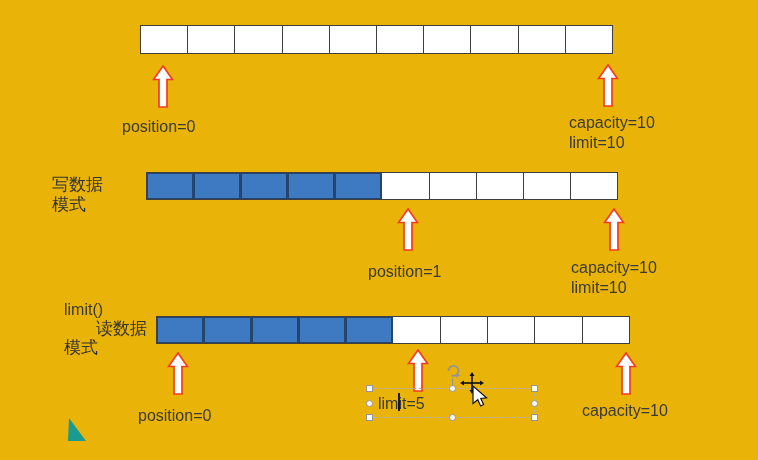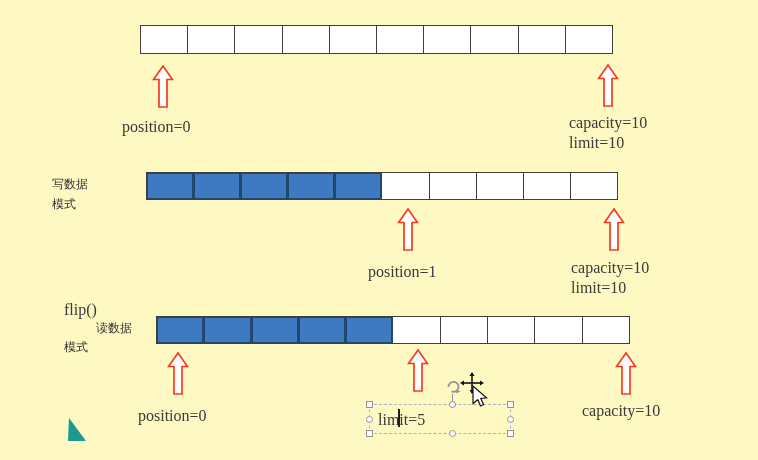--- a/index.html
+++ b/index.html
@@ -1,36 +1,36 @@
 <!DOCTYPE html>
 <html style="--cell-fill-blue: #3E7AC2; --cell-border: #3E3E3E; --filled-cell-border: #24456D; --arrow-red: #F43B1F; --label-text: #3A3A3A; --selection-gray: #949494; --corner-teal: #1A9A90;"><head>
 <meta charset="utf-8">
 <style>
   html,body{margin:0;padding:0;background:#fff;}
   .stage{
-    position:relative;width:758px;height:460px;background:#fef9c3;overflow:hidden;
-    font-family:Liberation Serif, serif;
+    position:relative;width:758px;height:460px;background:#eab308;overflow:hidden;
+    font-family:Liberation Sans, sans-serif;
     color:var(--label-text,#3a3a3a);
   }
   .bar{
     position:absolute;display:flex;box-sizing:border-box;background:#fff;
     border:1.6px solid var(--cell-border,#3e3e3e);
   }
   .cell{flex:1;border-right:1.6px solid var(--cell-border,#3e3e3e);}
   .cell:last-child{border-right:none;}
   .cell.filled{
     background:var(--cell-fill-blue,#3e7ac2);
     border-right-color:var(--filled-cell-border,#24456d);
     box-shadow:inset 0 0 0 1px var(--filled-cell-border,#24456d);
   }
   .lbl{position:absolute;font-size:16px;line-height:19px;white-space:nowrap;}
-  .cjk{font-size:12px;color:#333;}
+  .cjk{font-size:17px;color:#333;}
   .arrow{position:absolute;}
   .selbox{
-    position:absolute;left:369px;top:404px;width:142px;height:30px;
+    position:absolute;left:369px;top:388px;width:166px;height:30px;
     border:1px dashed #b3b3b3;box-sizing:border-box;background:transparent;
   }
   .handle{
     position:absolute;width:7px;height:7px;background:#fff;
     border:1.2px solid var(--selection-gray,#949494);box-sizing:border-box;
   }
   .handle.round{border-radius:50%;}
   .caret{position:absolute;width:1.5px;background:#1c1c1c;}
   .abs{position:absolute;}
 </style>
@@ -83,21 +83,21 @@
     <polygon points="11,1 20.5,14.5 15,14.5 15,42 7,42 7,14.5 1.5,14.5" fill="#ffffff" stroke="var(--arrow-red,#F43B1F)" stroke-width="1.7"></polygon>
   </svg>
   <div class="lbl" style="left:368px;top:262px;">position=1</div>
 
   <svg class="arrow" style="left:603px;top:208px;" width="22" height="43" viewBox="0 0 22 43">
     <polygon points="11,1 20.5,14.5 15,14.5 15,42 7,42 7,14.5 1.5,14.5" fill="#ffffff" stroke="var(--arrow-red,#F43B1F)" stroke-width="1.7"></polygon>
   </svg>
   <div class="lbl" style="left:571px;top:258px;">capacity=10</div>
   <div class="lbl" style="left:571px;top:278px;">limit=10</div>
 
-  <div class="lbl" style="left:64px;top:300px;">flip()</div>
+  <div class="lbl" style="left:64px;top:300px;">limit()</div>
   <div class="lbl cjk" style="left:64px;top:319px;margin-left:32px;">读数据</div>
   <div class="lbl cjk" style="left:64px;top:338px;">模式</div>
 
   <div class="bar" style="left:156px;top:316px;width:474px;height:28px;">
       <div class="cell filled"></div>
       <div class="cell filled"></div>
       <div class="cell filled"></div>
       <div class="cell filled"></div>
       <div class="cell filled"></div>
       <div class="cell"></div>

